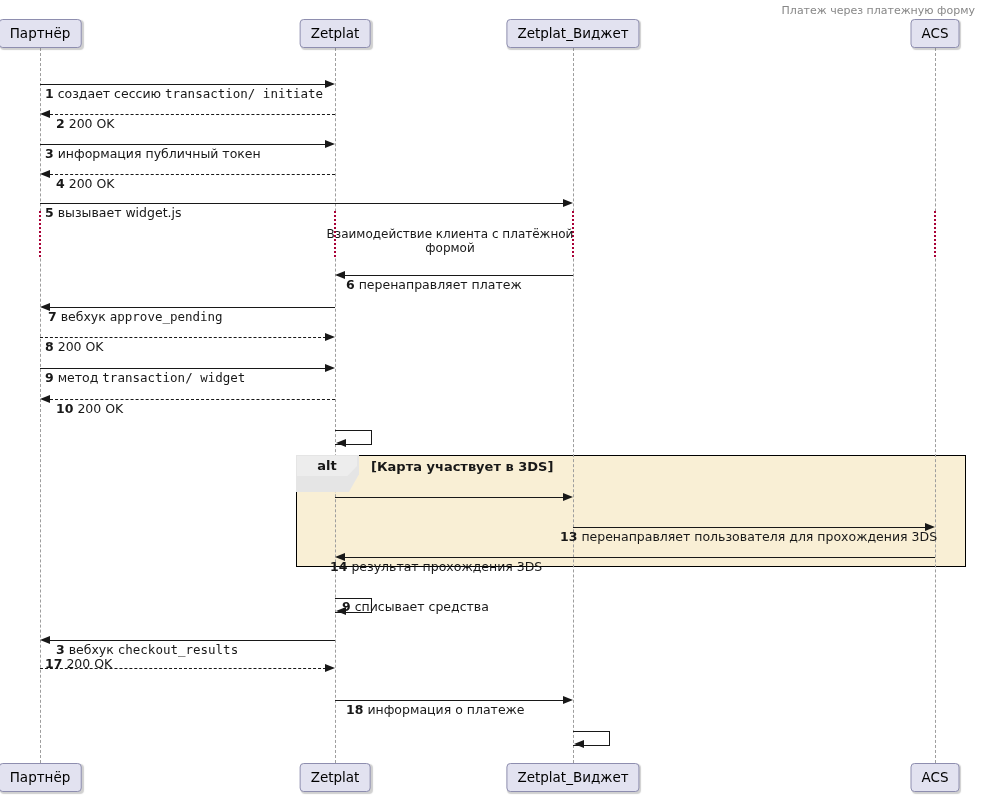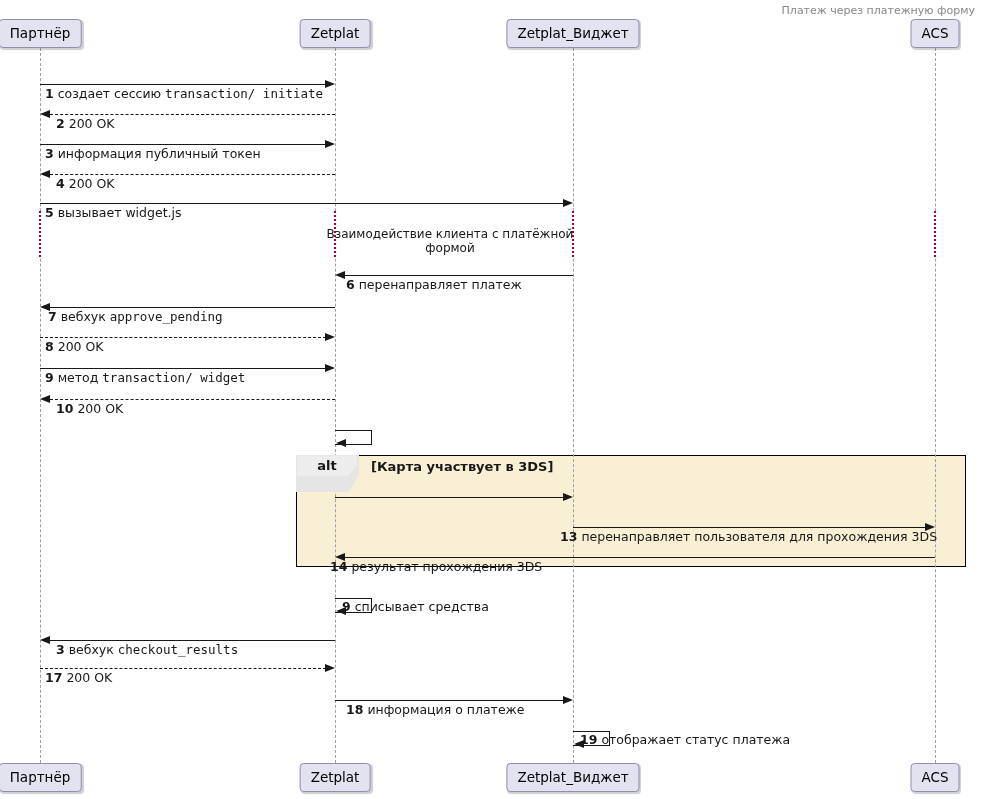--- a/index.html
+++ b/index.html
@@ -132,25 +132,24 @@
   <div class="head-l" style="left:335px;top:553px"></div>
 
   <div class="msg" style="left:342px;top:579px"><b>9</b><span> списывает средства</span></div>
   <div class="selfloop" style="left:335px;top:598px"></div>
   <div class="head-l" style="left:336px;top:607px"></div>
 
   <div class="msg" style="left:56px;top:622px"><b>3</b><span> вебхук </span><span class="mono">checkout_results</span></div>
   <div class="line" style="left:50px;top:640px;width:285px"></div>
   <div class="head-l" style="left:40px;top:636px"></div>
 
-  <div class="msg" style="left:45px;top:650px"><b>17</b><span> 200 OK</span></div>
+  <div class="msg" style="left:45px;top:636px"><b>17</b><span> 200 OK</span></div>
   <div class="line dashed" style="left:40px;top:668px;width:286px"></div>
   <div class="head-r" style="left:325px;top:664px"></div>
 
   <div class="msg" style="left:346px;top:682px"><b>18</b><span> информация о платеже</span></div>
   <div class="line" style="left:335px;top:700px;width:228px"></div>
   <div class="head-r" style="left:563px;top:696px"></div>
 
-  <div class="msg" style="left:580px;top:712px"><b>19</b><span> отображает статус платежа</span></div>
   <div class="selfloop" style="left:573px;top:731px"></div>
   <div class="head-l" style="left:574px;top:740px"></div>
 
 </div>
 
 </body></html>

